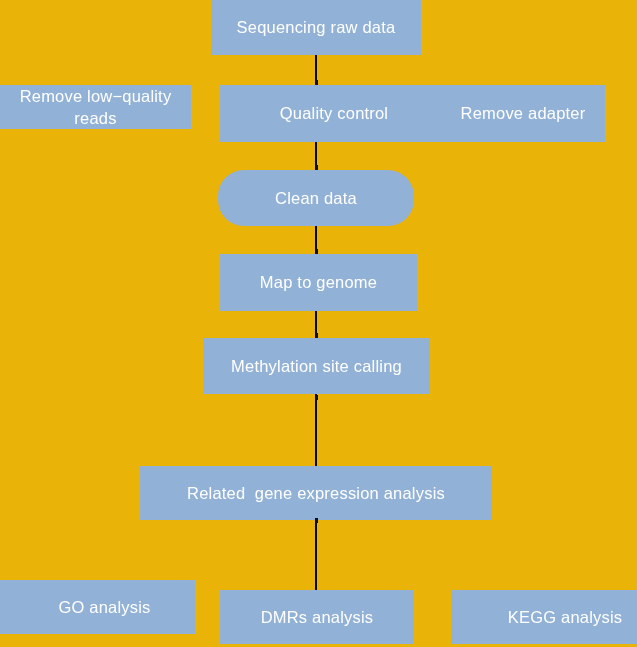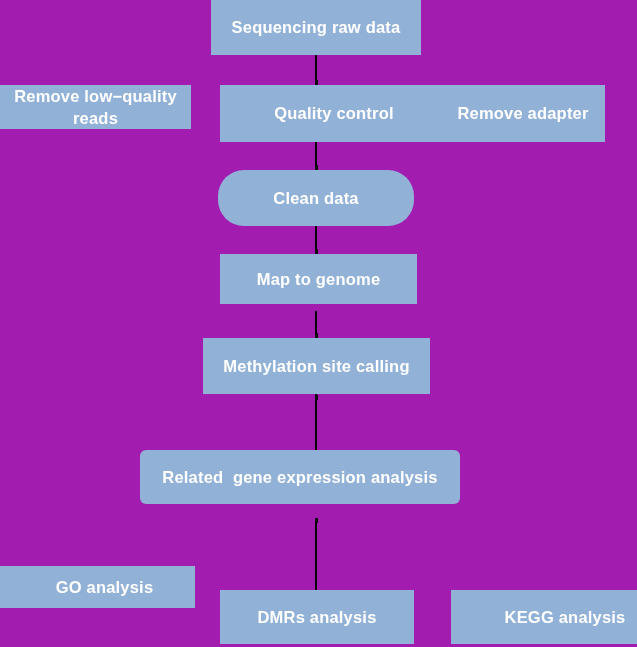--- a/index.html
+++ b/index.html
@@ -4,24 +4,23 @@
 <style>
   html, body {
     margin: 0;
     padding: 0;
     background: #000000;
   }
   #flowchart {
     position: relative;
     width: 637px;
     height: 647px;
-    background: #a21caf;
+    background: #eab308;
     overflow: hidden;
     font-family: "Liberation Sans", "DejaVu Sans", sans-serif;
-    font-weight: bold;
   }
   .node {
     position: absolute;
     background: #92b1d6;
     color: #ffffff;
     display: flex;
     align-items: center;
     justify-content: center;
     text-align: center;
     font-size: 16.5px;
@@ -74,42 +73,42 @@
   <div class="connector" style="left:315px; top:142px; width:2px; height:28px;"></div>
   <div class="arrow-stub" style="left:315px; top:165px;"></div>
 
   <div class="node" style="left:218px; top:170px; width:196px; height:56px;border-radius:26px;">
     <span>Clean data</span>
   </div>
 
   <div class="connector" style="left:315px; top:226px; width:2px; height:28px;"></div>
   <div class="arrow-stub" style="left:315px; top:249px;"></div>
 
-  <div class="node" style="left:220px; top:254px; width:197px; height:50px;">
+  <div class="node" style="left:220px; top:254px; width:197px; height:57px;">
     <span>Map to genome</span>
   </div>
 
   <div class="connector" style="left:315px; top:311px; width:2px; height:27px;"></div>
   <div class="arrow-stub" style="left:315px; top:333px;"></div>
 
   <div class="node" style="left:203px; top:338px; width:227px; height:56px;">
     <span>Methylation site calling</span>
   </div>
 
   <div class="connector" style="left:315px; top:394px; width:2px; height:72px;"></div>
   <div class="arrow-stub" style="left:315px; top:395px;"></div>
 
-  <div class="node" style="left:140px; top:450px; width:320px; height:54px;border-radius:6px;">
+  <div class="node" style="left:140px; top:466px; width:352px; height:54px;">
     <span>Related  gene expression analysis</span>
   </div>
 
   <div class="connector" style="left:315px; top:520px; width:2px; height:70px;"></div>
   <div class="arrow-stub" style="left:315px; top:518px;"></div>
 
-  <div class="node" style="left:0px; top:566px; width:195px; height:42px;padding-left:20px;">
+  <div class="node" style="left:0px; top:580px; width:195px; height:54px;padding-left:20px;">
     <span>GO analysis</span>
   </div>
 
   <div class="node" style="left:220px; top:590px; width:194px; height:54px;">
     <span>DMRs analysis</span>
   </div>
 
   <div class="node" style="left:451px; top:590px; width:228px; height:54px;">
     <span>KEGG analysis</span>
   </div>

